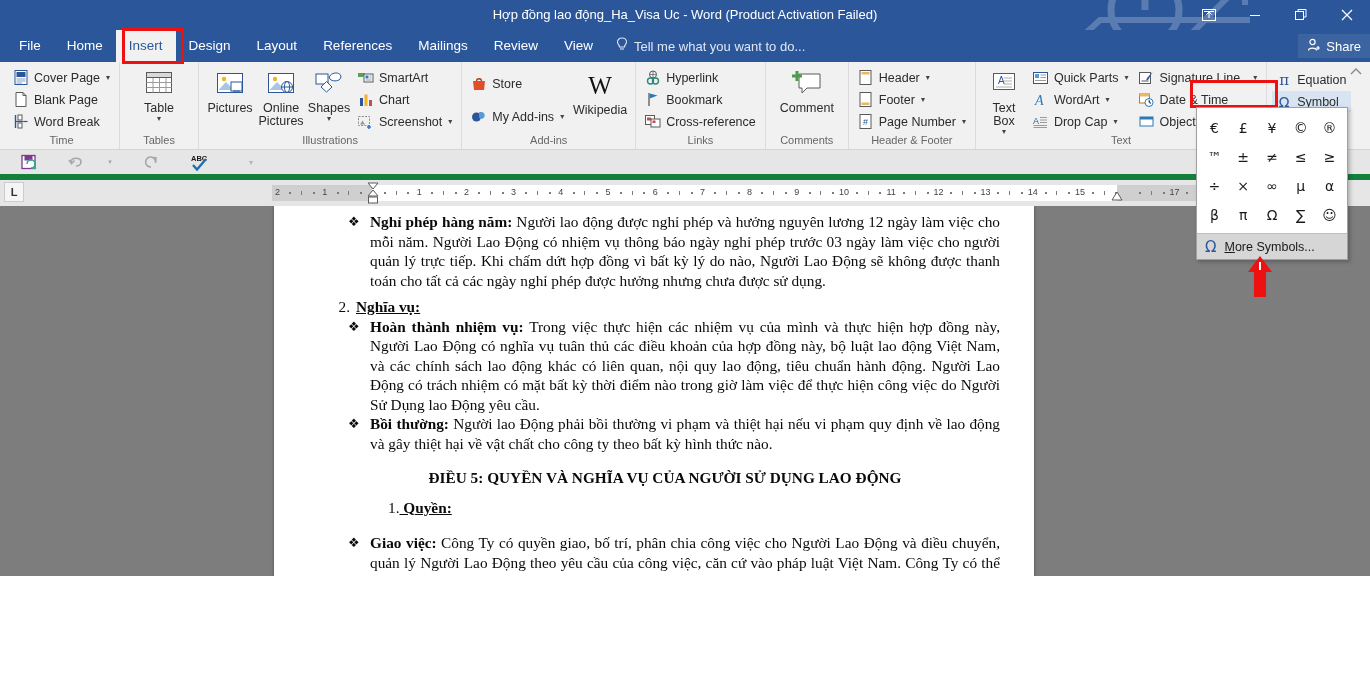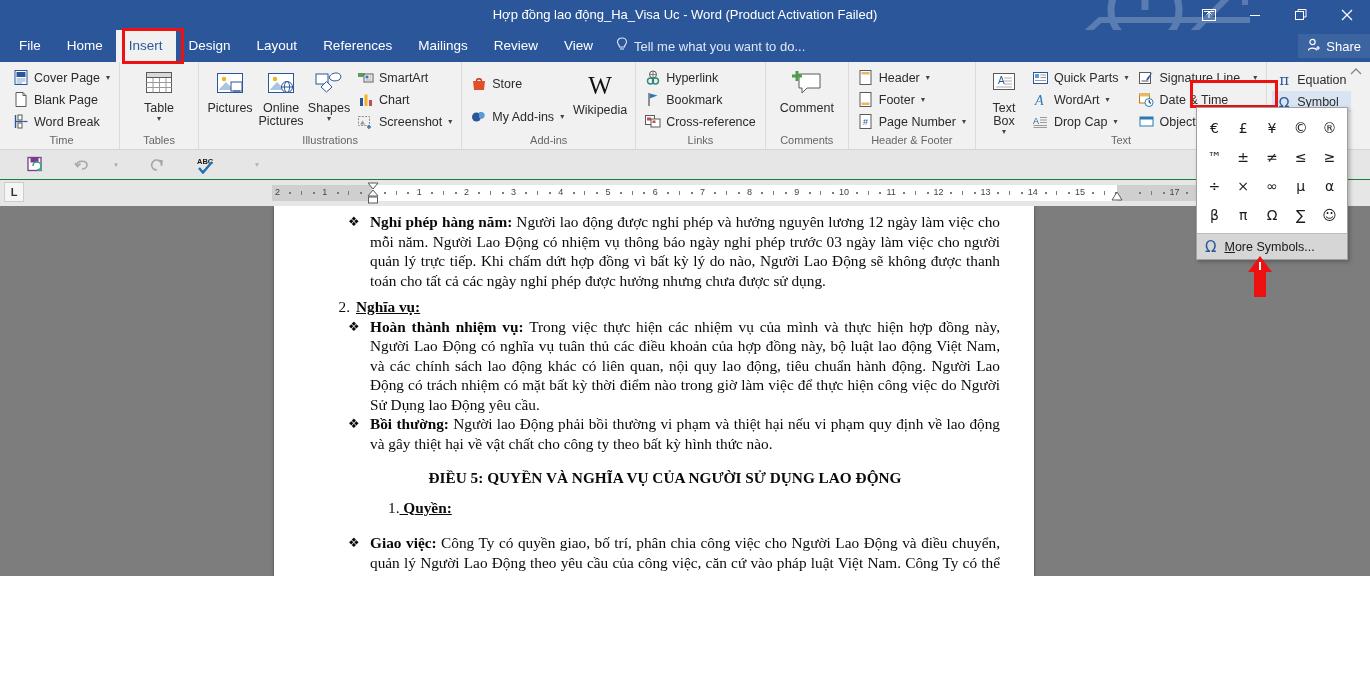--- a/index.html
+++ b/index.html
@@ -149,22 +149,22 @@
     width: 88px; height: 28px;
     z-index: 41;
     pointer-events: none;
   }
 
   
   .qat {
     height: 30px;
     background: #e6e6e6;
     display: flex; align-items: center;
-    padding-left: 24px; gap: 26px;
-    border-bottom: 1px solid #15803d;
+    padding-left: 18px; gap: 26px;
+    border-bottom: 6px solid #15803d;
   }
   .qat .qitem { width: 22px; height: 22px; display:flex; align-items:center; justify-content:center; }
 
   
   .rulerrow {
     height: 26px;
     background: #e6e6e6;
     position: relative;
   }
   .tabsel {

